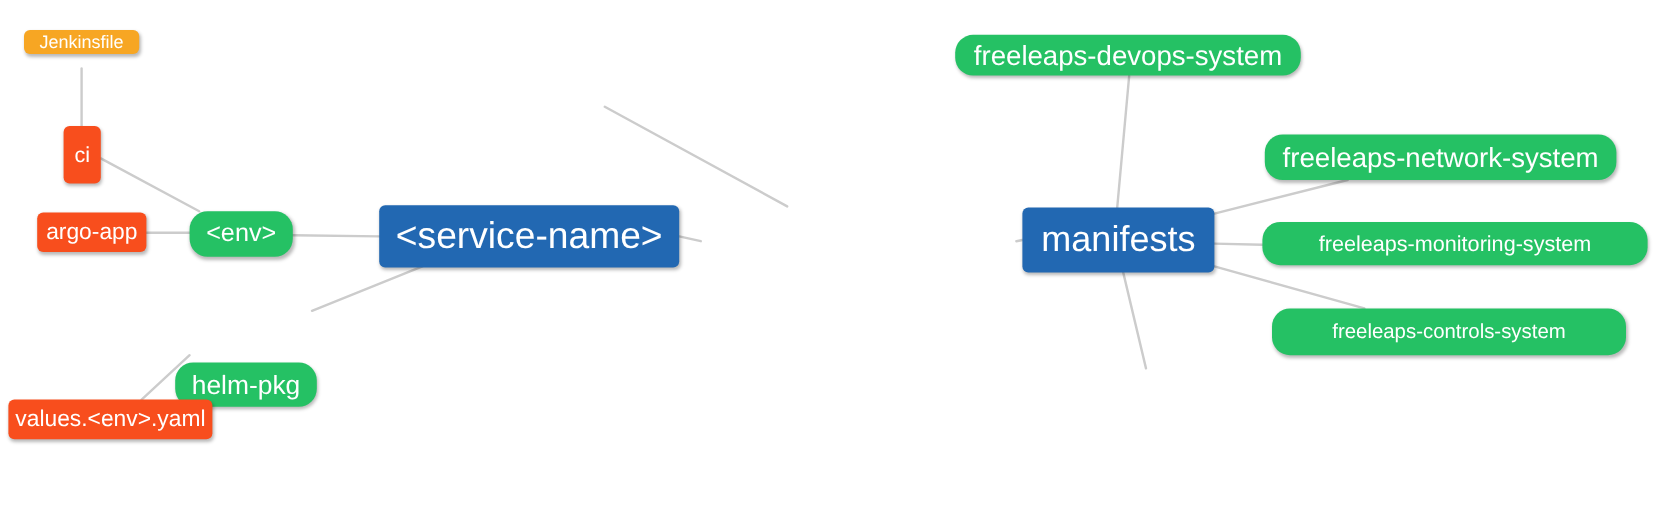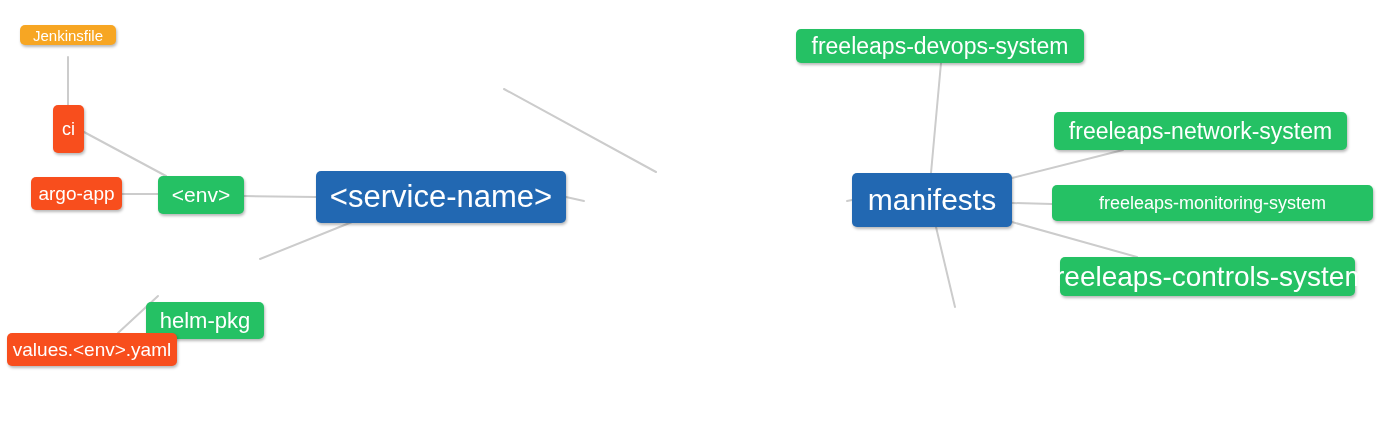--- a/index.html
+++ b/index.html
@@ -34,40 +34,40 @@
     justify-content: center;
     box-sizing: border-box;
     color: #ffffff;
     white-space: nowrap;
     border-radius: 5px;
     box-shadow: 1px 2px 3px rgba(0,0,0,0.28);
     cursor: pointer;
     user-select: none;
   }
   .c-blue   { background: #2268b2; }
-  .c-green  { background: #25c164; }
+  .c-green  { background: #25c164; border-radius: 15px; }
   .c-red    { background: #f84e1d; }
   .c-orange { background: #f7a623; }
   .c-dark   { background: #3b3735; }
 
   
   .n-jenkinsfile { left: 20px;   top: 25px;  width: 96px;  height: 20px; font-size: 15px; }
   .n-ci          { left: 53px;   top: 105px; width: 31px;  height: 48px; font-size: 18px; }
   .n-argo-app    { left: 31px;   top: 177px; width: 91px;  height: 33px; font-size: 19px; }
   .n-env         { left: 158px;  top: 176px; width: 86px;  height: 38px; font-size: 21px; }
   .n-helm-pkg    { left: 146px;  top: 258px; width: 118px; height: 37px; font-size: 22px; margin-top: 44px; }
   .n-values      { left: 7px;    top: 333px; width: 170px; height: 33px; font-size: 19px; }
   .n-service     { left: 316px;  top: 171px; width: 250px; height: 52px; font-size: 31px; }
   .n-pipeline    { left: 315px;  top: 37px;  width: 277px; height: 51px; font-size: 28px; }
   .n-ops         { left: 584px;  top: 172px; width: 263px; height: 67px; font-size: 37px; }
   .n-manifests   { left: 852px;  top: 173px; width: 160px; height: 54px; font-size: 30px; }
   .n-devops      { left: 796px;  top: 29px;  width: 288px; height: 34px; font-size: 23px; }
   .n-network     { left: 1054px; top: 112px; width: 293px; height: 38px; font-size: 23px; }
   .n-monitoring  { left: 1052px; top: 185px; width: 321px; height: 36px; font-size: 18px; }
-  .n-controls    { left: 1060px; top: 257px; width: 295px; height: 39px; font-size: 28px; }
+  .n-controls    { left: 1060px; top: 257px; width: 295px; height: 39px; font-size: 17px; }
   .n-storage     { left: 815px;  top: 307px; width: 289px; height: 36px; font-size: 23px; }
 </style>
 </head>
 <body>
 
 <div class="canvas">
 
   <svg class="edges" width="1390" height="421">
     <line x1="68" y1="57" x2="68" y2="105"></line>
     <line x1="84" y1="132" x2="166" y2="176"></line>

